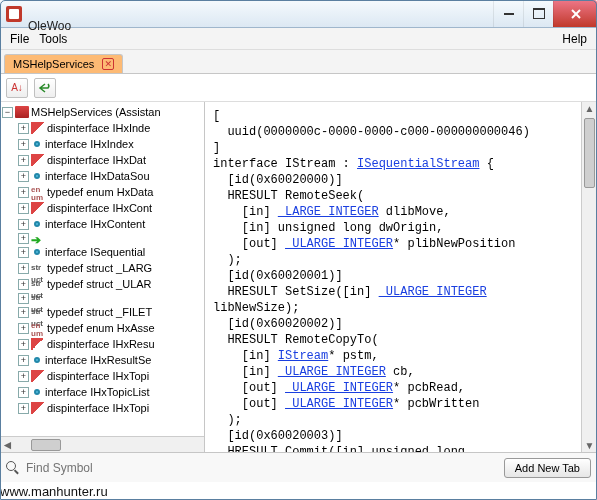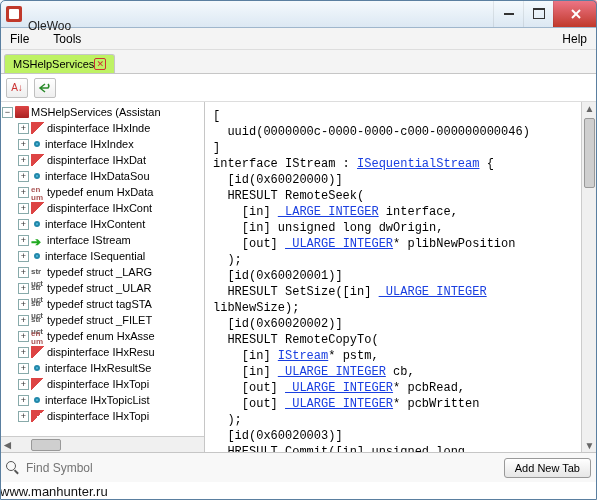--- a/index.html
+++ b/index.html
@@ -8,24 +8,24 @@
   .titlebar .icon { width:16px; height:16px; margin-right:6px; background:#c0392b; border-radius:2px; position:relative; }
   .titlebar .icon::after{content:"";position:absolute;inset:3px;background:#fff;border-radius:1px;}
   .titlebar .title { flex:1; color:#222;margin-top:25px; }
   .winbtns { display:flex; height:100%; }
   .winbtn { width:30px; display:flex; align-items:center; justify-content:center; border-left:1px solid rgba(0,0,0,0.08); }
   .winbtn.min::after{content:"";width:10px;height:2px;background:#333;}
   .winbtn.max{position:relative;}
   .winbtn.max::after{content:"";width:10px;height:8px;border:1px solid #333;border-top-width:2px;}
   .winbtn.close{ background:linear-gradient(#e78,#c0392b); width:44px; border-top-right-radius:3px;}
   .winbtn.close svg{stroke:#fff;}
-  .menubar { height:22px; background:#f4f4f4; display:flex; align-items:center; padding:0 10px; gap:24px; border-bottom:1px solid #ddd;}
+  .menubar { height:22px; background:#f4f4f4; display:flex; align-items:center; padding:0 10px; gap:10px; border-bottom:1px solid #ddd;}
   .menubar .spacer{flex:1;}
   .tabstrip { height:24px; display:flex; align-items:flex-end; padding:0 4px; background:#f4f4f4; border-bottom:1px solid #c6c6c6;}
-  .tab { background:#bef264; border:1px solid #c6c6c6; border-bottom:none; padding:3px 8px; border-radius:3px 3px 0 0; display:flex; align-items:center; gap:0; font-size:11px;}
+  .tab { background:#fdba74; border:1px solid #c6c6c6; border-bottom:none; padding:3px 8px; border-radius:3px 3px 0 0; display:flex; align-items:center; gap:8px; font-size:11px;}
   .tab .x{width:12px;height:12px;border:1px solid #c33;color:#c33;font-size:9px;display:flex;align-items:center;justify-content:center;border-radius:2px;}
   .toolbar { height:28px; display:flex; align-items:center; gap:6px; padding:0 6px; border-bottom:1px solid #ddd;}
   .tbtn { width:22px; height:20px; border:1px solid #c0c0c0; border-radius:2px; background:linear-gradient(#fff,#eee); display:flex; align-items:center; justify-content:center; font-size:10px;}
   .tbtn.sort{color:#c33;}
   .tbtn.back svg{stroke:#2a8a2a;fill:none;}
   .main { display:flex; height: calc(500px - 28px - 22px - 24px - 28px - 30px - 18px); }
   .tree { width:205px; border-right:1px solid #c6c6c6; overflow:hidden; position:relative; background:#fff;}
   .tree-inner{padding:2px 0 2px 2px; font-size:11px; line-height:16px; }
   .treerow{display:flex;align-items:center;white-space:nowrap;gap:2px;}
   .treerow.indent1{padding-left:16px;}
@@ -139,41 +139,39 @@
             <span>dispinterface IHxCont</span>
           </div>
           <div class="treerow indent1">
             <span class="expander">+</span>
             <span class="ticon iface"></span>
             <span>interface IHxContent</span>
           </div>
           <div class="treerow indent1">
             <span class="expander">+</span>
             <span class="ticon arrow">➔</span>
-            <span>interface IStream</span>
           </div>
           <div class="treerow indent1">
             <span class="expander">+</span>
             <span class="ticon iface"></span>
             <span>interface ISequential</span>
           </div>
           <div class="treerow indent1">
             <span class="expander">+</span>
             <span class="ticon struct">str<br>uct</span>
             <span>typedef struct _LARG</span>
           </div>
           <div class="treerow indent1">
             <span class="expander">+</span>
             <span class="ticon struct">str<br>uct</span>
             <span>typedef struct _ULAR</span>
           </div>
           <div class="treerow indent1">
             <span class="expander">+</span>
             <span class="ticon struct">str<br>uct</span>
-            <span>typedef struct tagSTA</span>
           </div>
           <div class="treerow indent1">
             <span class="expander">+</span>
             <span class="ticon struct">str<br>uct</span>
             <span>typedef struct _FILET</span>
           </div>
           <div class="treerow indent1">
             <span class="expander">+</span>
             <span class="ticon enum">en<br>um</span>
             <span>typedef enum HxAsse</span>
@@ -211,21 +209,21 @@
     </div>
   </div>
 
   <div class="content">
     <div class="code"><span>[</span>
 <span>  uuid(0000000c-0000-0000-c000-000000000046)</span>
 <span>]</span>
 <span>interface IStream : </span><a>ISequentialStream</a><span> {</span>
 <span>  [id(0x60020000)]</span>
 <span>  HRESULT RemoteSeek(</span>
-<span>    [in] </span><a> LARGE INTEGER</a><span> interface,</span>
+<span>    [in] </span><a> LARGE INTEGER</a><span> dlibMove,</span>
 <span>    [in] unsigned long dwOrigin,</span>
 <span>    [out] </span><a> ULARGE INTEGER</a><span>* plibNewPosition</span>
 <span>  );</span>
 <span>  [id(0x60020001)]</span>
 <span>  HRESULT SetSize([in] </span><a> ULARGE INTEGER</a>
 <span>libNewSize);</span>
 <span>  [id(0x60020002)]</span>
 <span>  HRESULT RemoteCopyTo(</span>
 <span>    [in] </span><a>IStream</a><span>* pstm,</span>
 <span>    [in] </span><a> ULARGE INTEGER</a><span> cb,</span>

